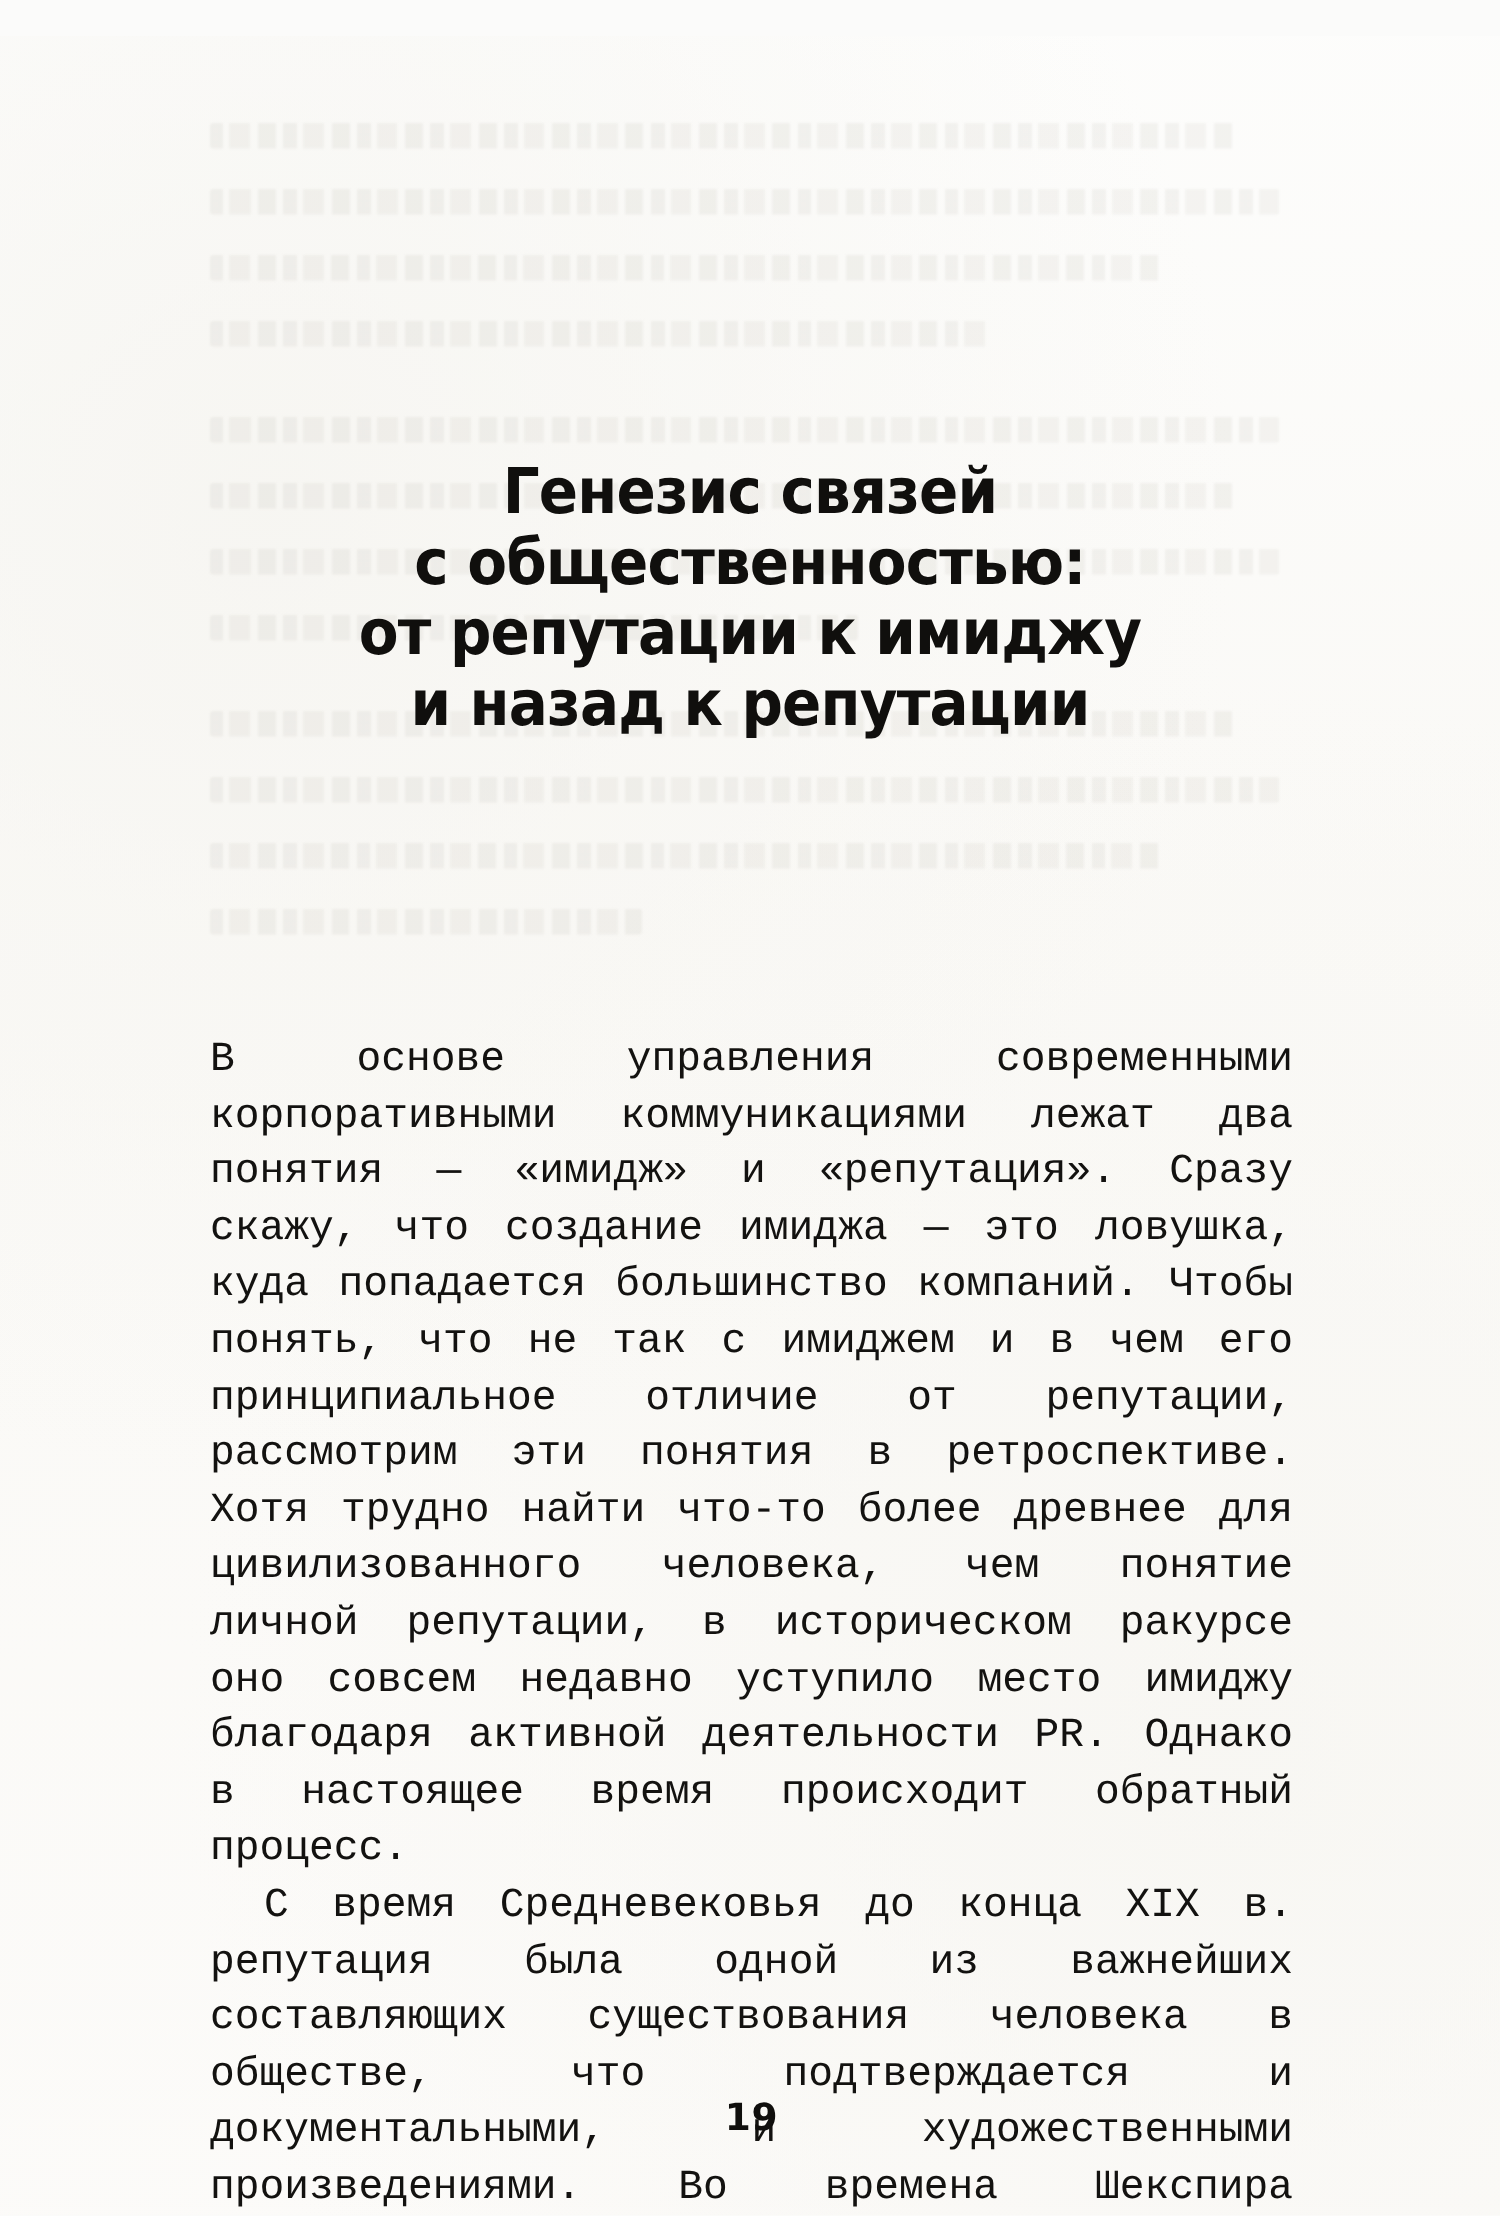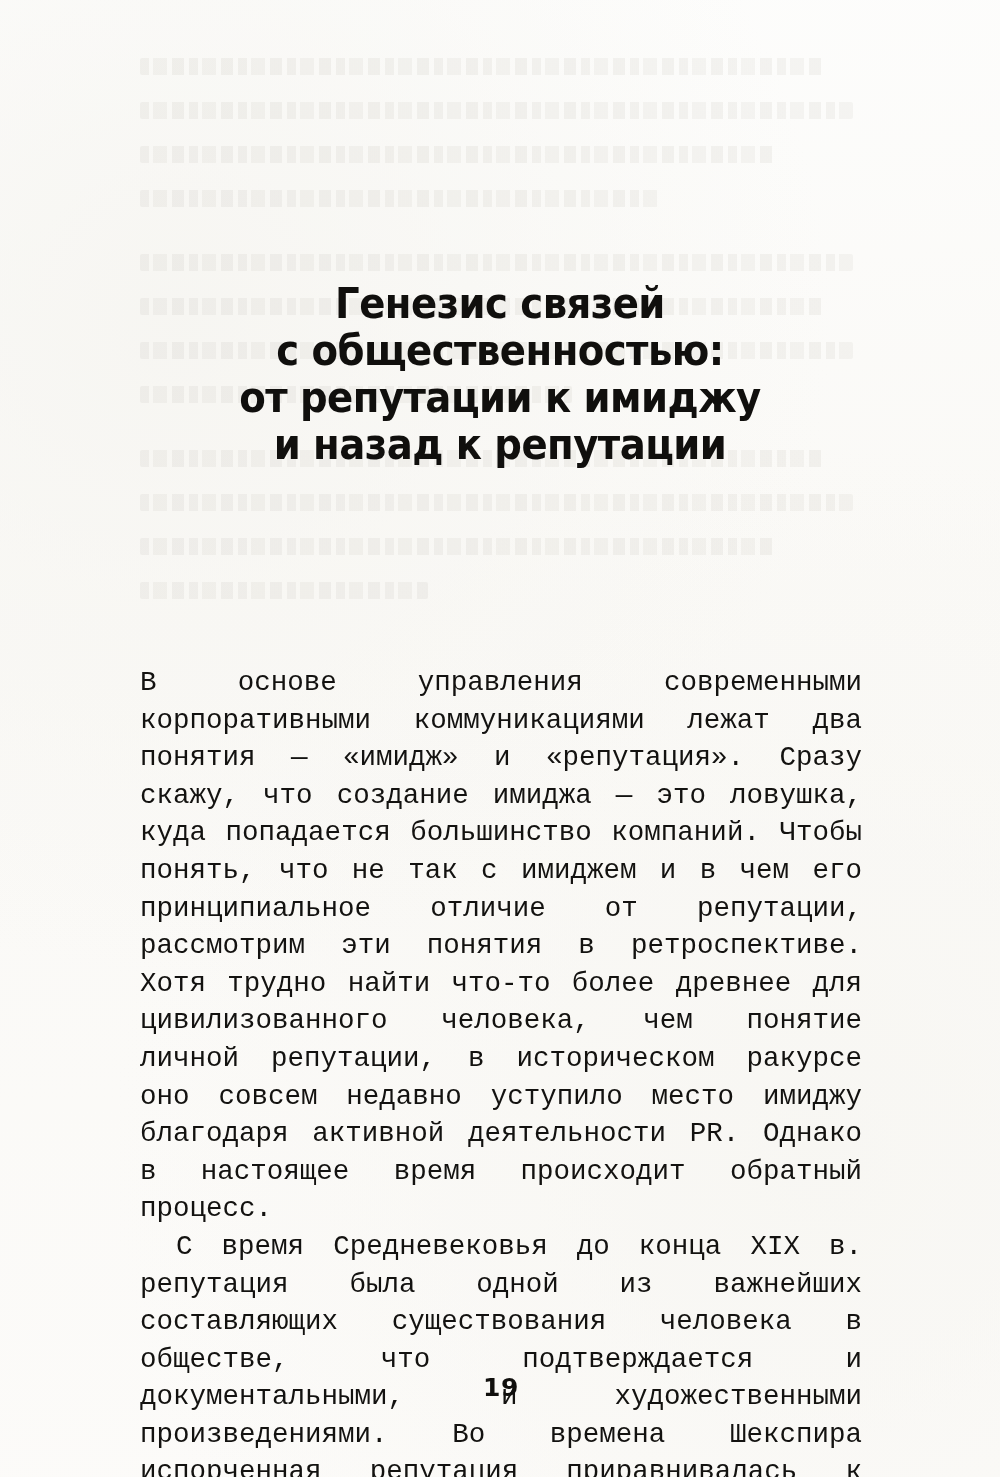--- a/index.html
+++ b/index.html
@@ -16,20 +16,21 @@
   }
 
   
   .page {
     position: absolute;
     inset: 0;
     background:
       radial-gradient(circle at 18% 22%, rgba(246,245,241,0.9) 0%, rgba(251,251,250,0) 46%),
       radial-gradient(circle at 82% 78%, rgba(247,246,242,0.85) 0%, rgba(251,251,250,0) 50%),
       linear-gradient(175deg, #fdfdfc 0%, #faf9f6 42%, #fcfbf9 100%);
+    margin-top: 24px;
   }
 
   
   .showthrough {
     position: absolute;
     left: 140px;
     top: 58px;
     width: 720px;
     height: 600px;
     pointer-events: none;

